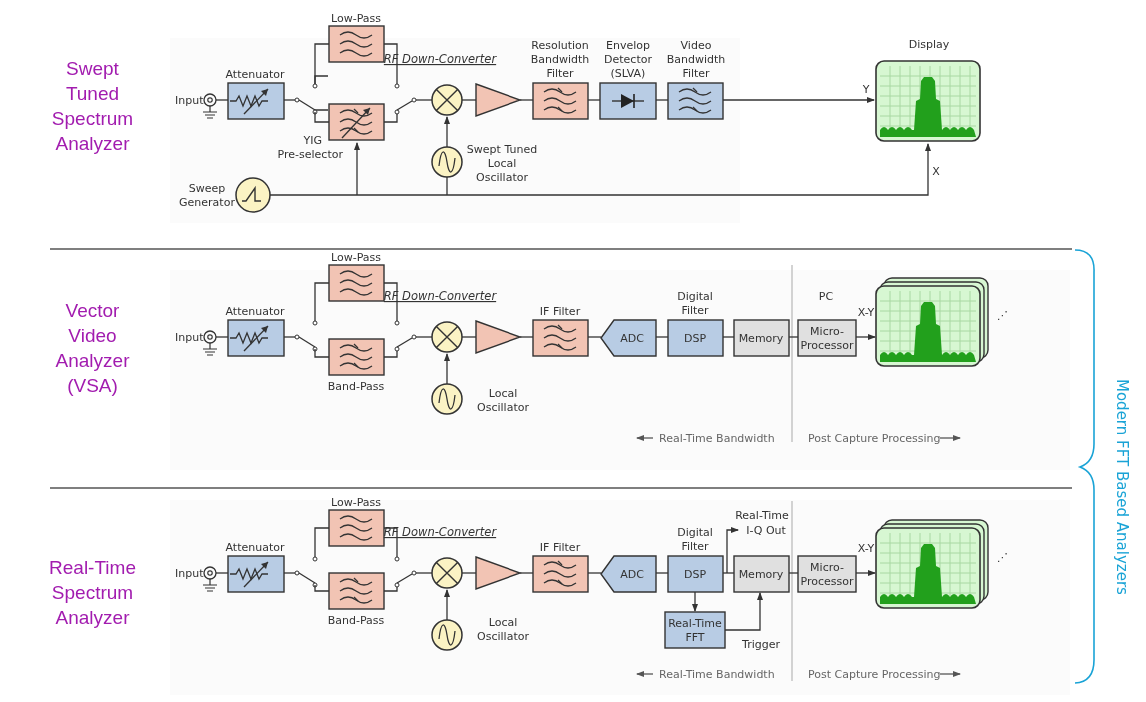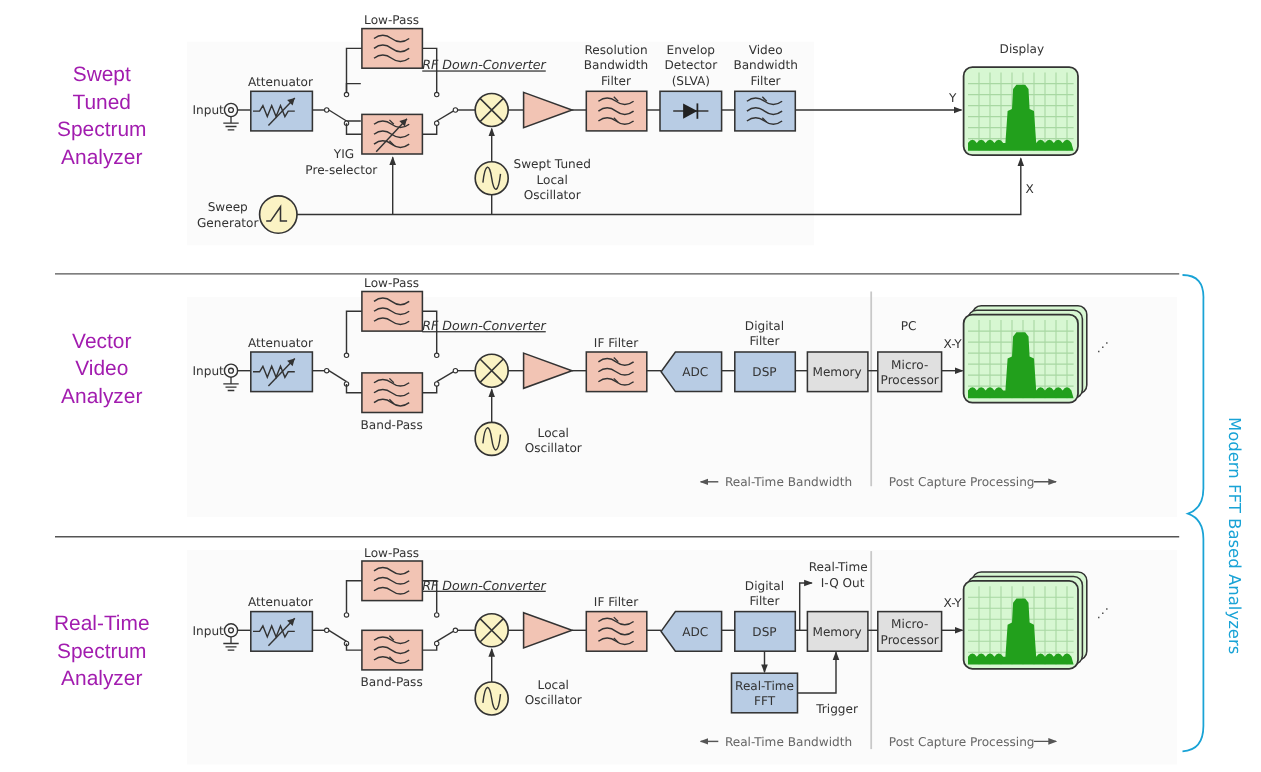--- a/index.html
+++ b/index.html
@@ -19,20 +19,21 @@
 <div class="row-label" style="top:56px;">
   <span>Swept</span>
   <span>Tuned</span>
   <span>Spectrum</span>
   <span>Analyzer</span>
 </div>
 <div class="row-label" style="top:298px;text-align:center;">
   <span>Vector</span>
   <span>Video</span>
   <span>Analyzer</span>
+  <span>(VSA)</span>
 </div>
 <div class="row-label" style="top:555px;">
   <span>Real-Time</span>
   <span>Spectrum</span>
   <span>Analyzer</span>
 </div>
 
 <svg id="diagram" width="1146" height="702" viewBox="0 0 1146 702" xmlns="http://www.w3.org/2000/svg">
   <defs>
     <marker id="arr" markerWidth="8" markerHeight="8" refX="7" refY="4" orient="auto" markerUnits="userSpaceOnUse">

